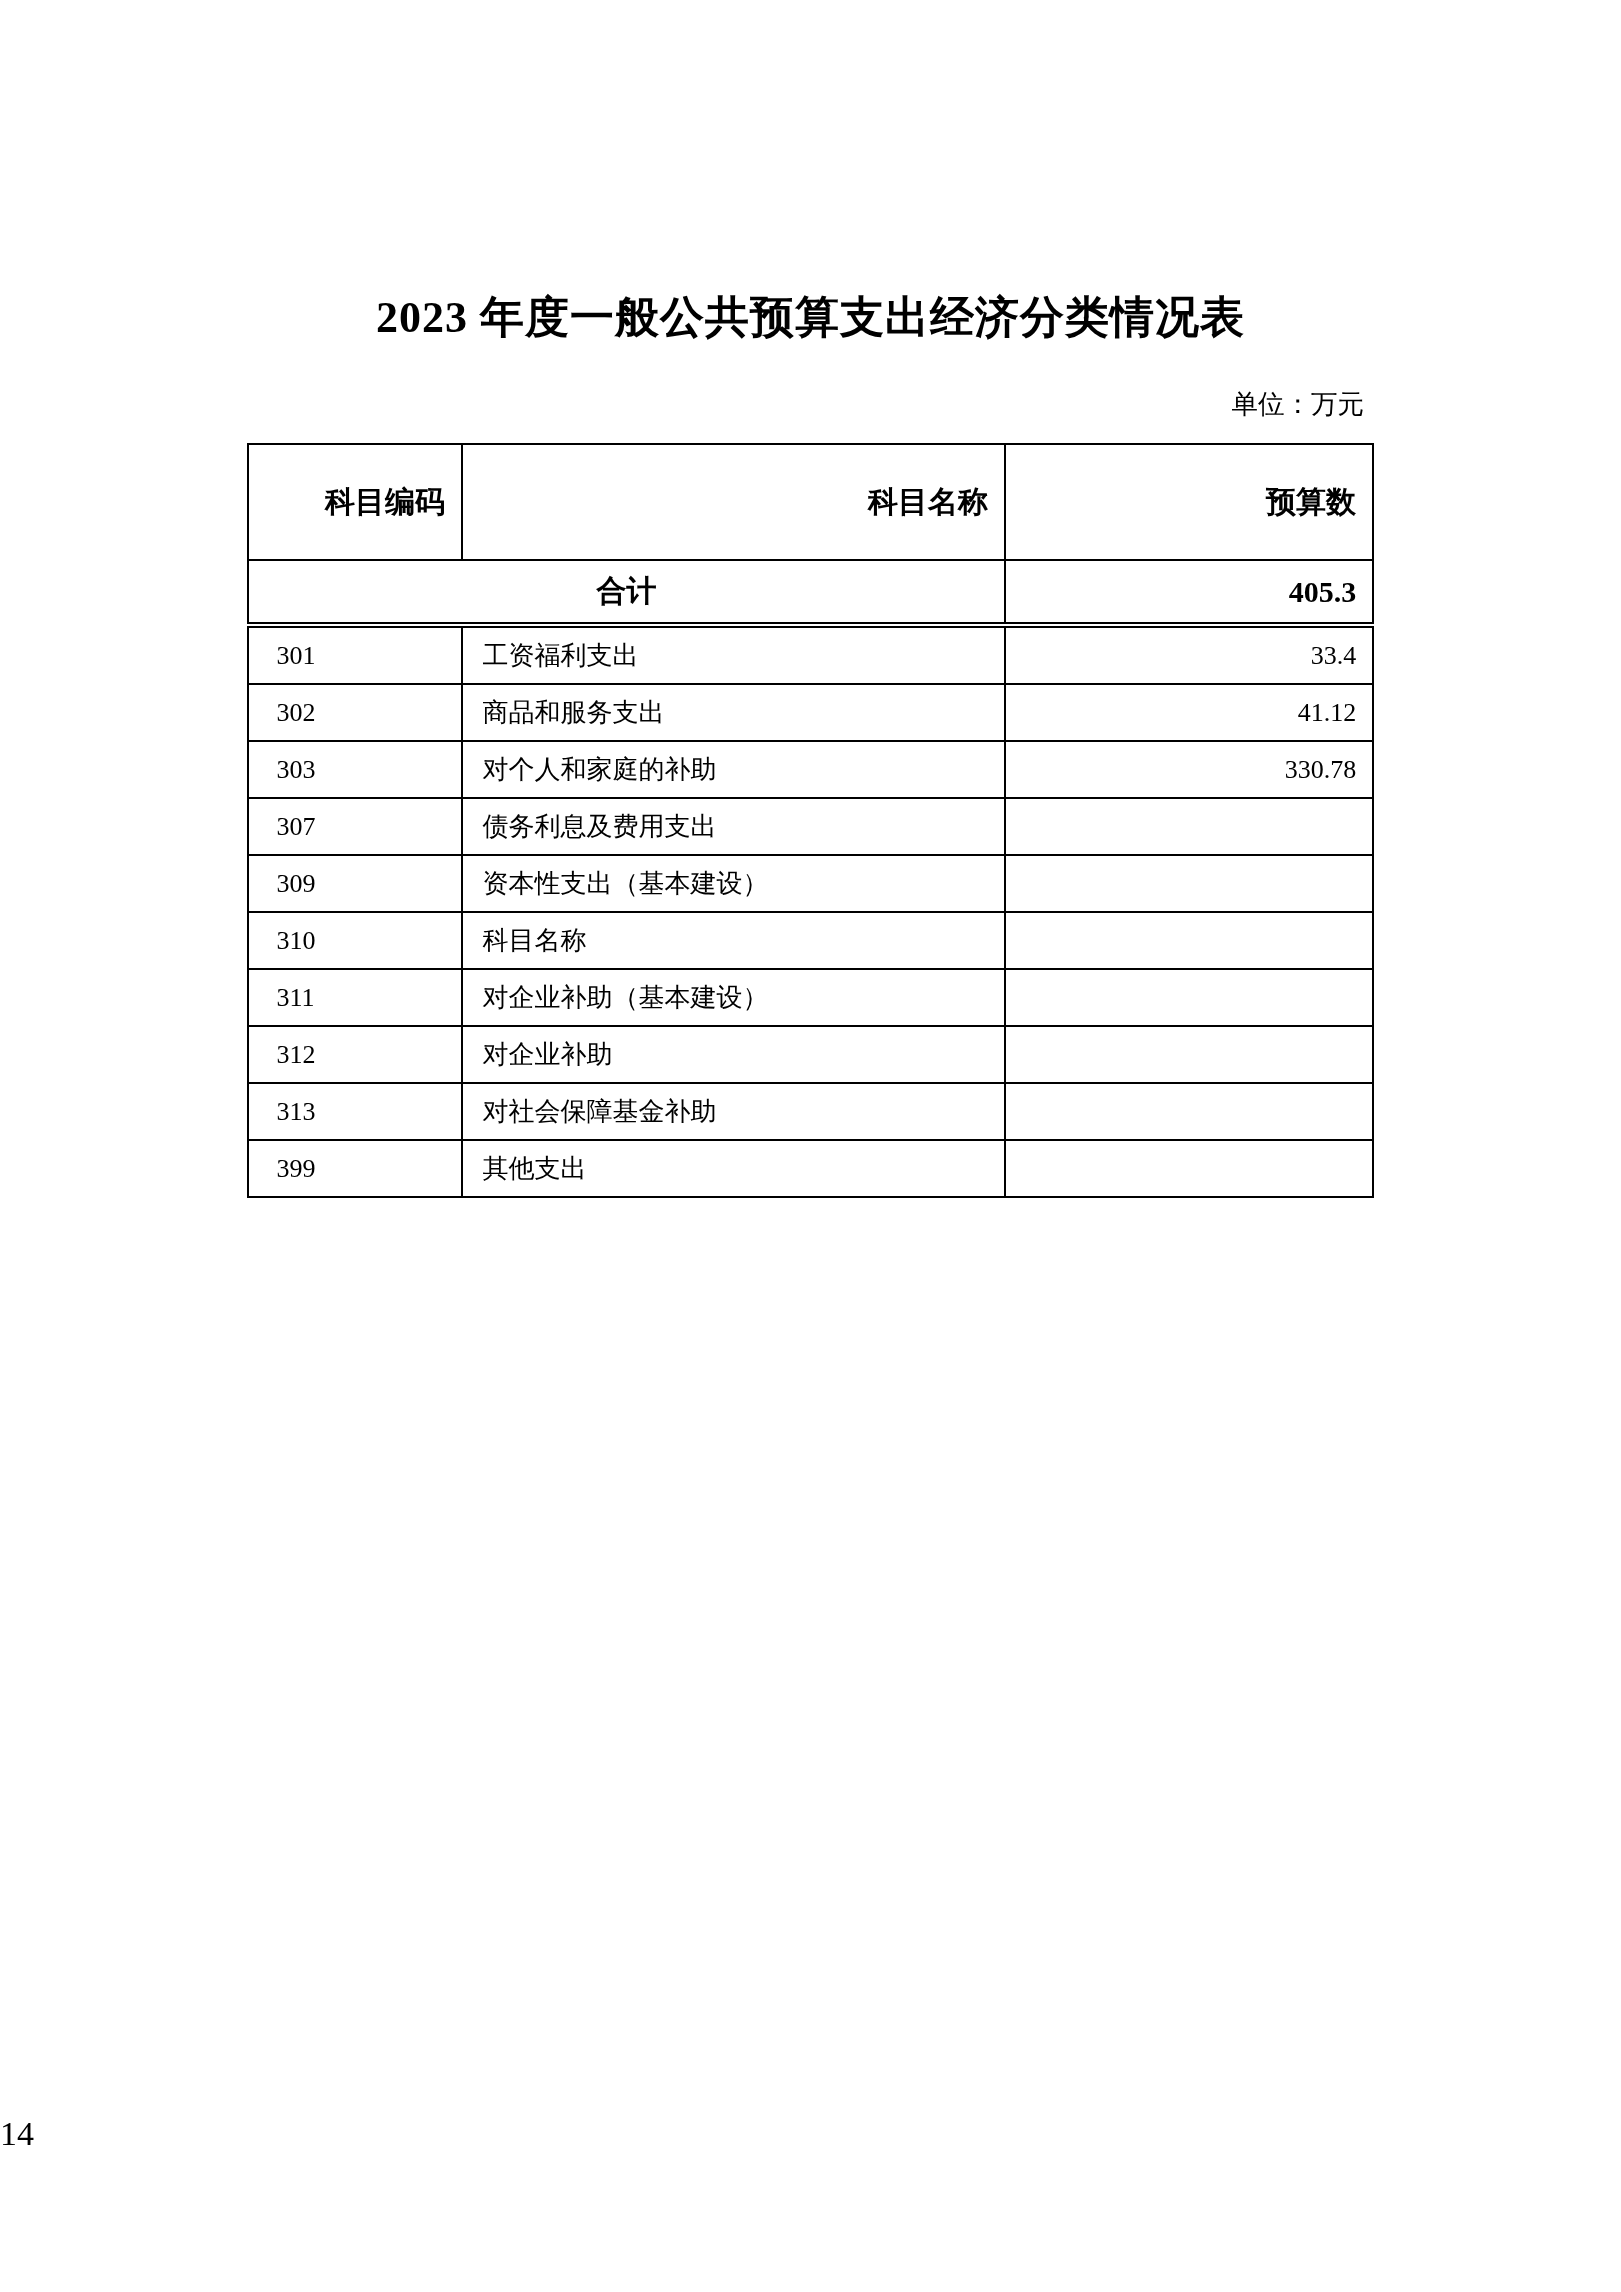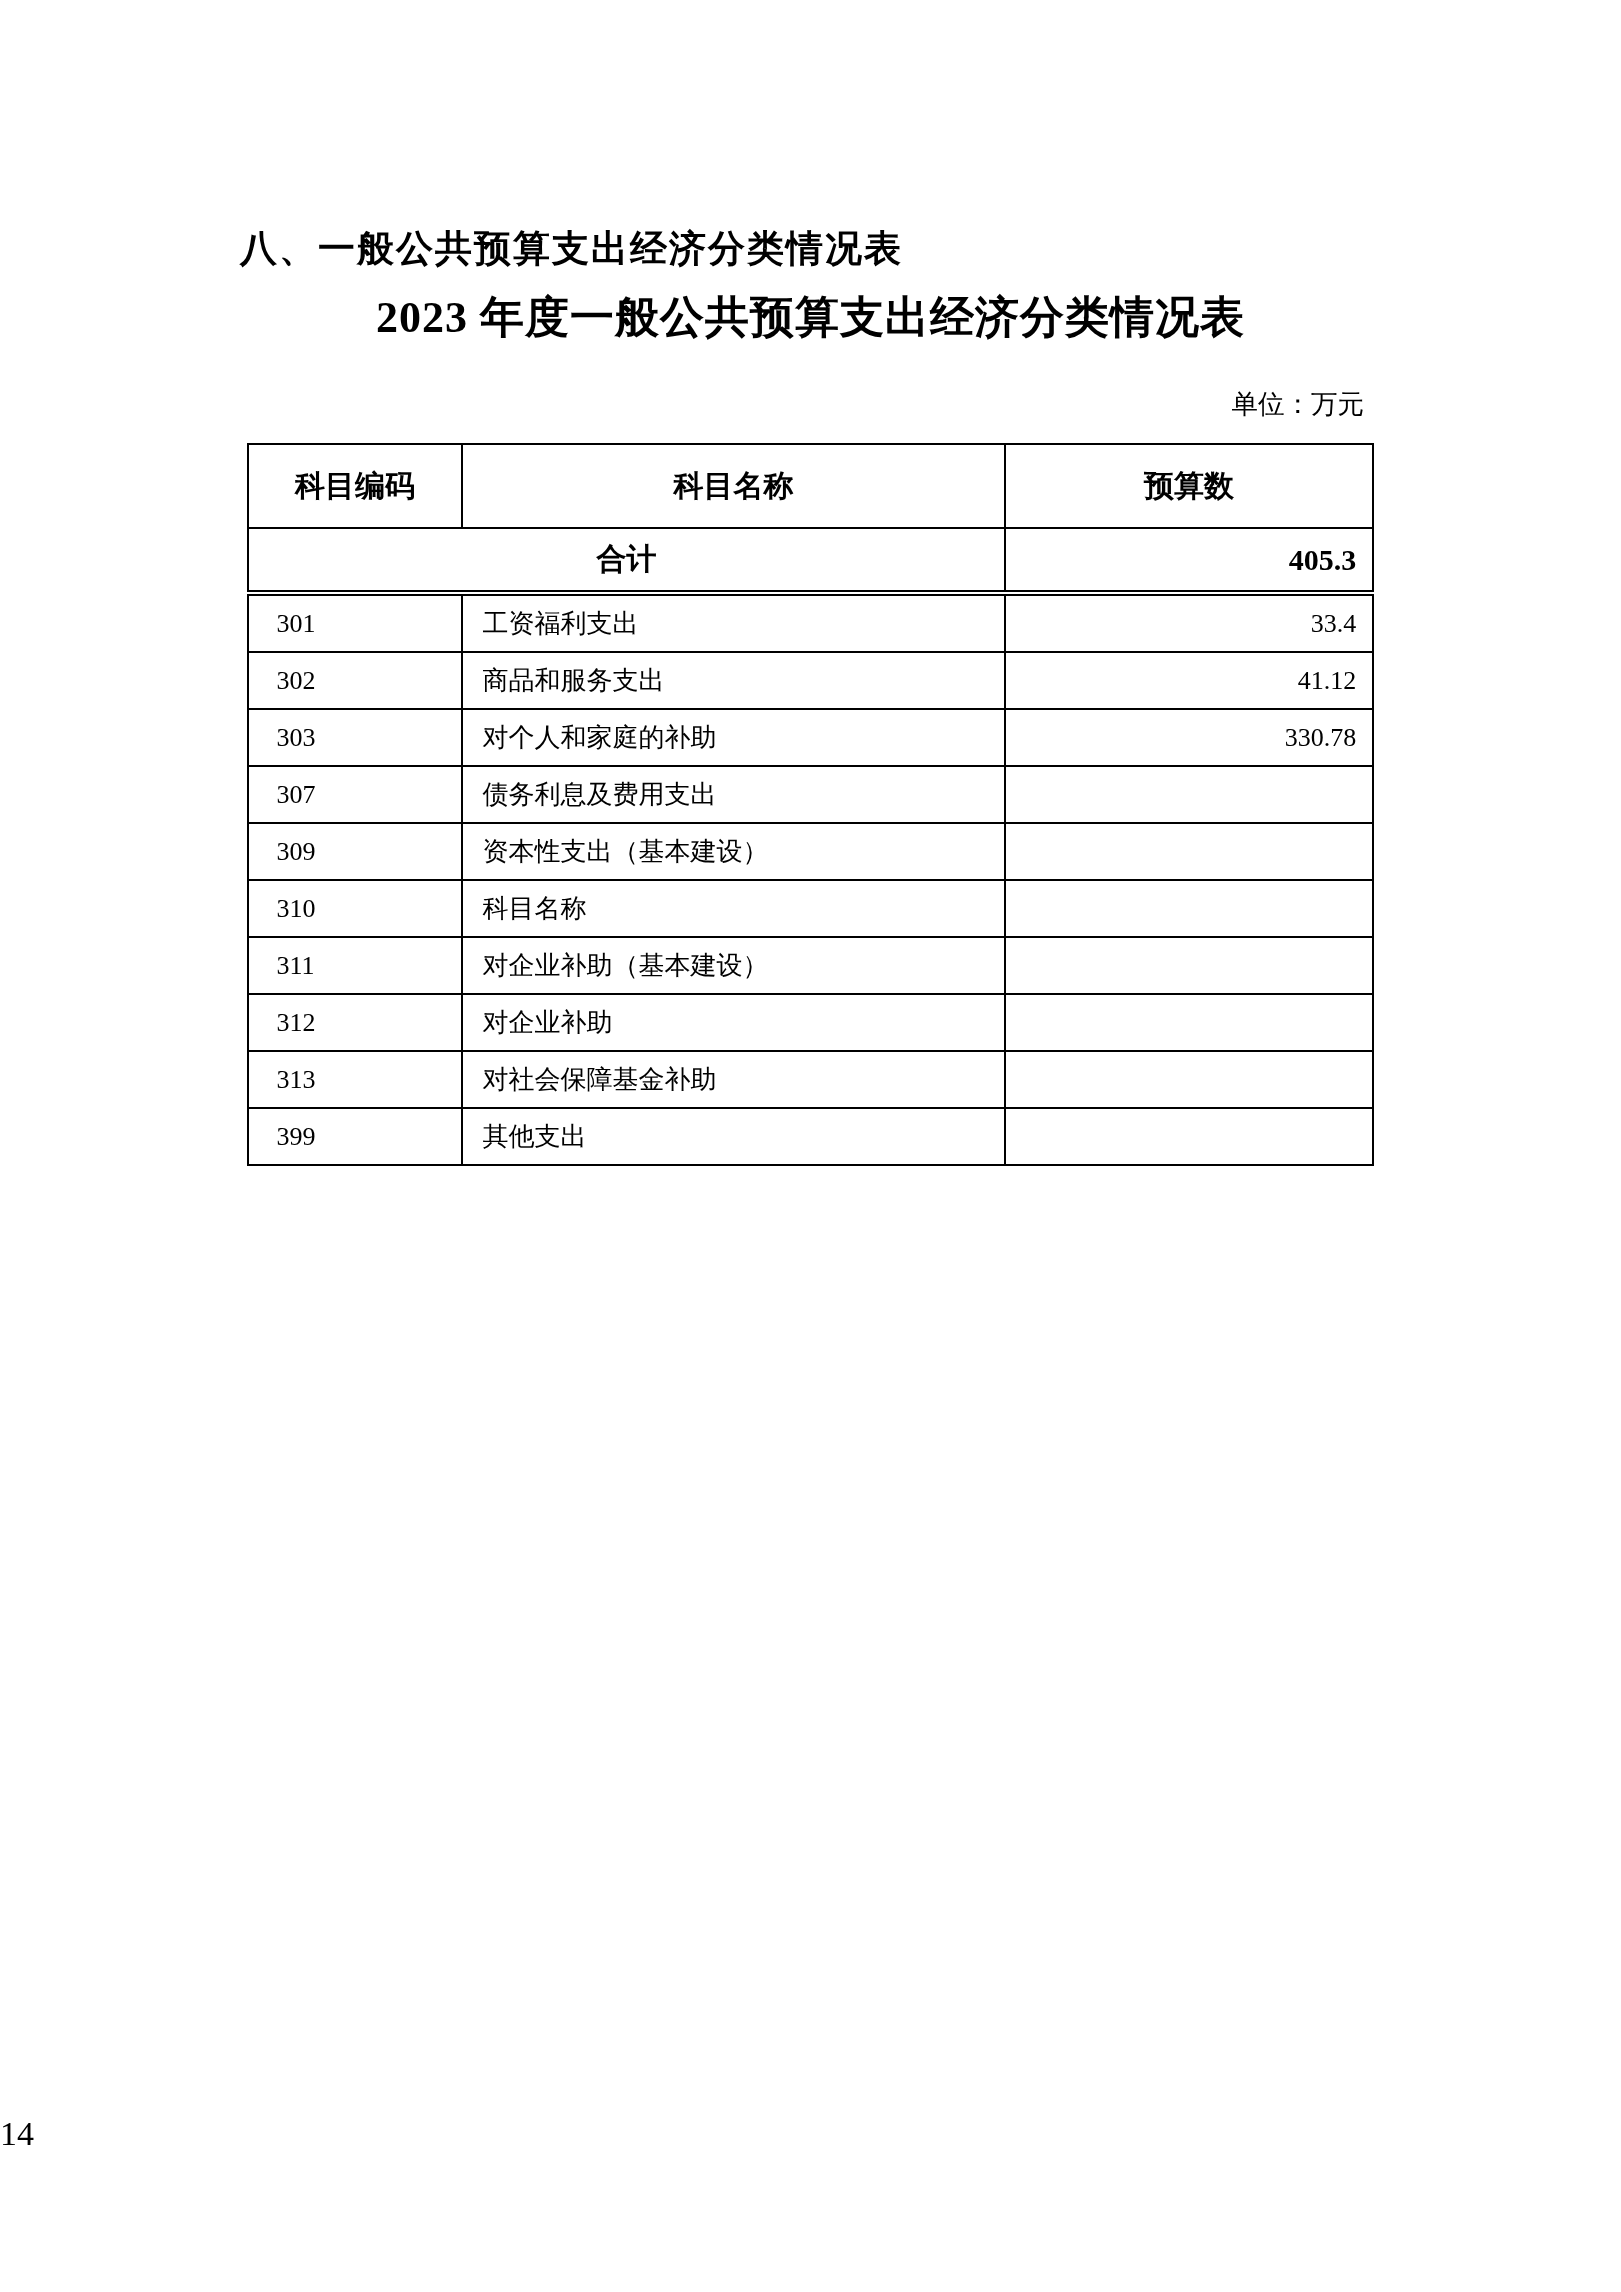--- a/index.html
+++ b/index.html
@@ -71,22 +71,22 @@
     border-right: 2px solid #000000;
     vertical-align: middle;
     overflow: hidden;
     white-space: nowrap;
   }
   tr.header-row th {
     height: 82px;
     border-bottom: 2.9px solid #000000;
     font-weight: bold;
     font-size: 30px;
-    text-align: center;
-    padding: 0;
+    text-align: right;
+    padding: 16px;
   }
   tr.total-row td {
     height: 61px;
     border-bottom: 6.9px double #000000;
     font-weight: bold;
     font-size: 30px;
   }
   tr.total-row td.total-label {
     text-align: center;
     padding: 0;
@@ -120,21 +120,20 @@
     font-size: 34px;
     line-height: 33px;
     color: #000000;
   }
 </style>
 </head>
 <body>
 
 <div class="page">
 
-  <h1 class="section-heading">八、一般公共预算支出经济分类情况表</h1>
 
   <h2 class="table-title">2023 年度一般公共预算支出经济分类情况表</h2>
 
   <div class="unit-note">单位：万元</div>
 
   <table class="budget-table">
     <colgroup>
       <col class="c-code">
       <col class="c-name">
       <col class="c-value">

